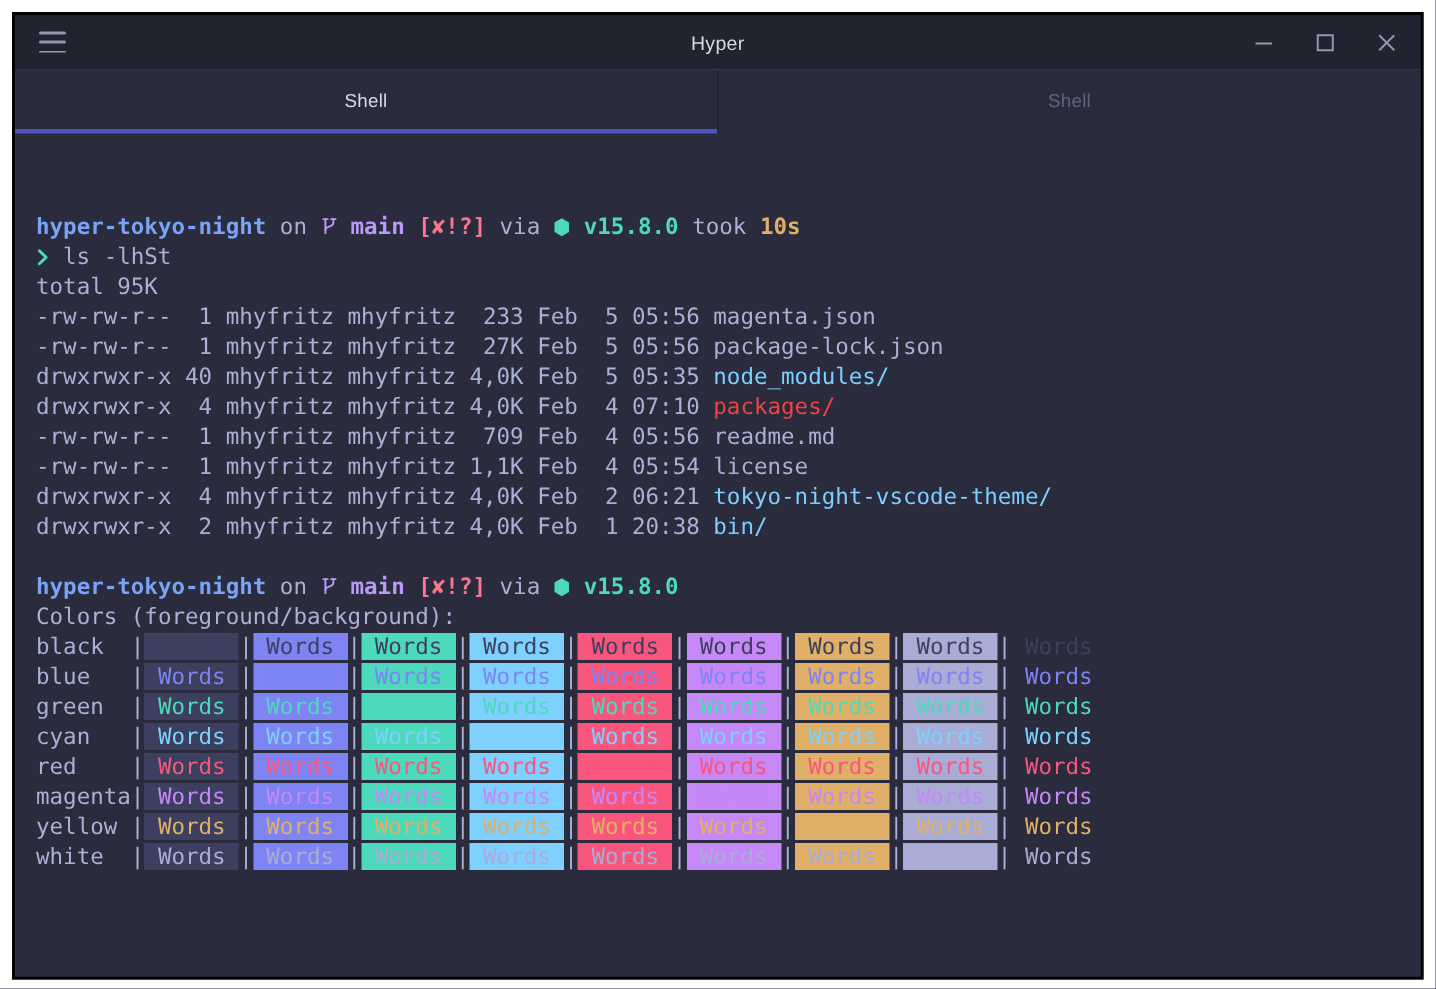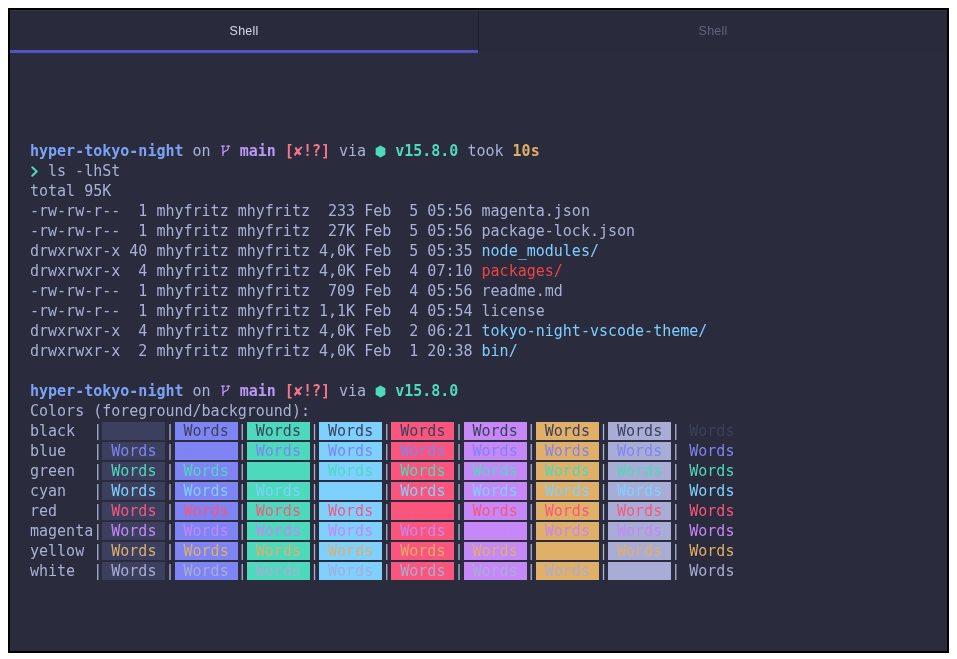--- a/index.html
+++ b/index.html
@@ -38,32 +38,57 @@
     border-bottom:3px solid transparent;box-sizing:border-box;
   }
   .tab.active{color:var(--tab-active-fg,#d8dae8);border-bottom-color:var(--tab-underline,#4f55bd);}
   .tab.inactive{color:var(--tab-inactive-fg,#60647e);border-left:1px solid #1f202e;}
   .terminal{
     position:absolute;top:81px;left:0;right:0;bottom:0;
     background:var(--term-bg,#2a2b3c);
     color:var(--fg,#a9b1d6);
     font-family:"DejaVu Sans Mono","Liberation Mono",monospace;
     font-size:15px;line-height:20px;
-    padding:10px 0 0 20px;
+    padding:10px 0 0 14px;
     overflow:hidden;cursor:text;
   }
   .term-line{white-space:pre;min-height:20px;}
   .term-line svg{vertical-align:-2px;}
   .seg-b{font-weight:700;}
 </style>
 </head>
 <body style="--page-bg: #ffffff; --window-border: #000000; --titlebar-bg: #222331; --tabbar-bg: #292a3b; --title-fg: #d6d8e4; --controls-fg: #9699ad; --tab-active-fg: #d8dae8; --tab-inactive-fg: #60647e; --tab-underline: #4f55bd; --term-bg: #2a2b3c; --fg: #a9b1d6;">
 
 <div class="window">
 
+  <div class="titlebar">
+    <div class="hamburger">
+      <span></span>
+        <span></span>
+        <span></span>
+    </div>
+    <div class="win-title">Hyper</div>
+    <div class="controls">
+      <span class="ctl">
+        <svg width="13" height="13" viewBox="0 0 13 13">
+            <path d="M1 7h11" stroke="currentColor" stroke-width="1.3"></path>
+          </svg>
+      </span>
+      <span class="ctl">
+        <svg width="13" height="13" viewBox="0 0 13 13">
+            <rect x="1.5" y="1.5" width="10" height="10" fill="none" stroke="currentColor" stroke-width="1.3"></rect>
+          </svg>
+      </span>
+      <span class="ctl">
+        <svg width="13" height="13" viewBox="0 0 13 13">
+            <path d="M1.5 1.5l10 10M11.5 1.5l-10 10" stroke="currentColor" stroke-width="1.3"></path>
+          </svg>
+      </span>
+    </div>
+  </div>
 
   <div class="tabbar">
     <div class="tab active">Shell</div>
     <div class="tab inactive">Shell</div>
   </div>
 
   <div class="terminal">
       <div class="term-line"> </div>
       <div class="term-line"> </div>
       <div class="term-line"><span class="seg-b" style="color: rgb(122, 162, 247);">hyper-tokyo-night</span><span> on </span><span style="color: rgb(187, 154, 247);"><svg width="11" height="15" viewBox="0 0 12 16">

